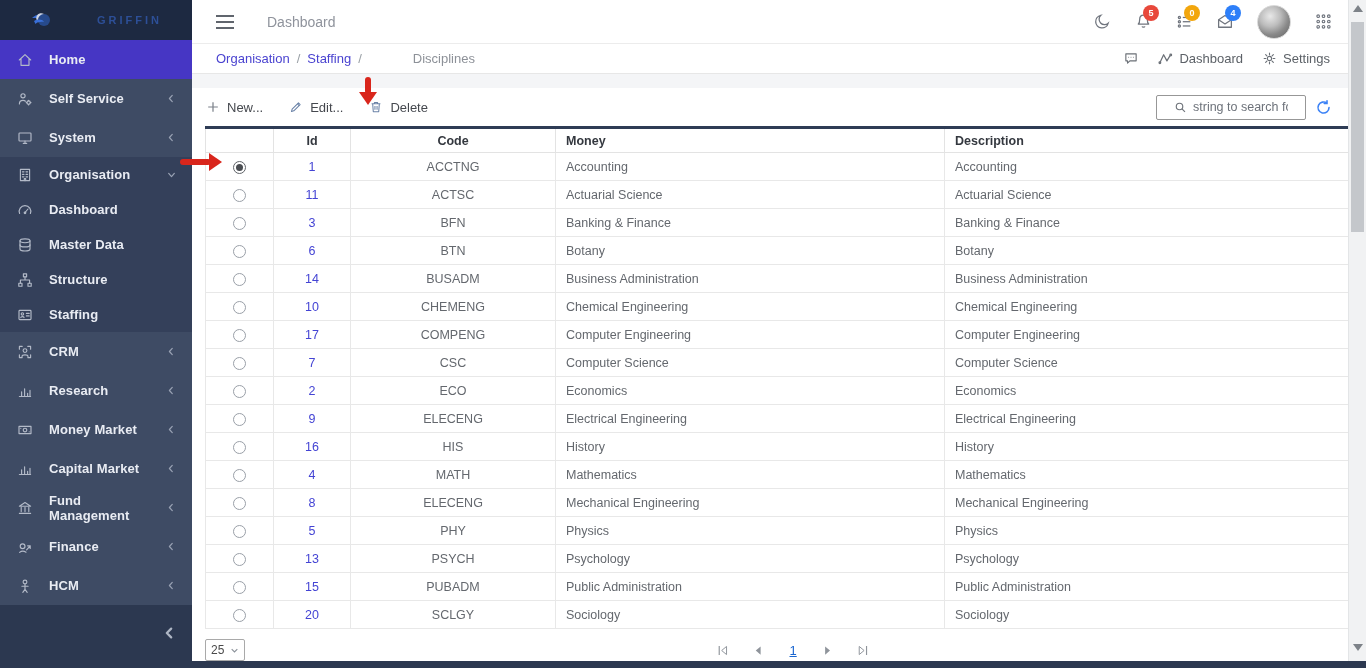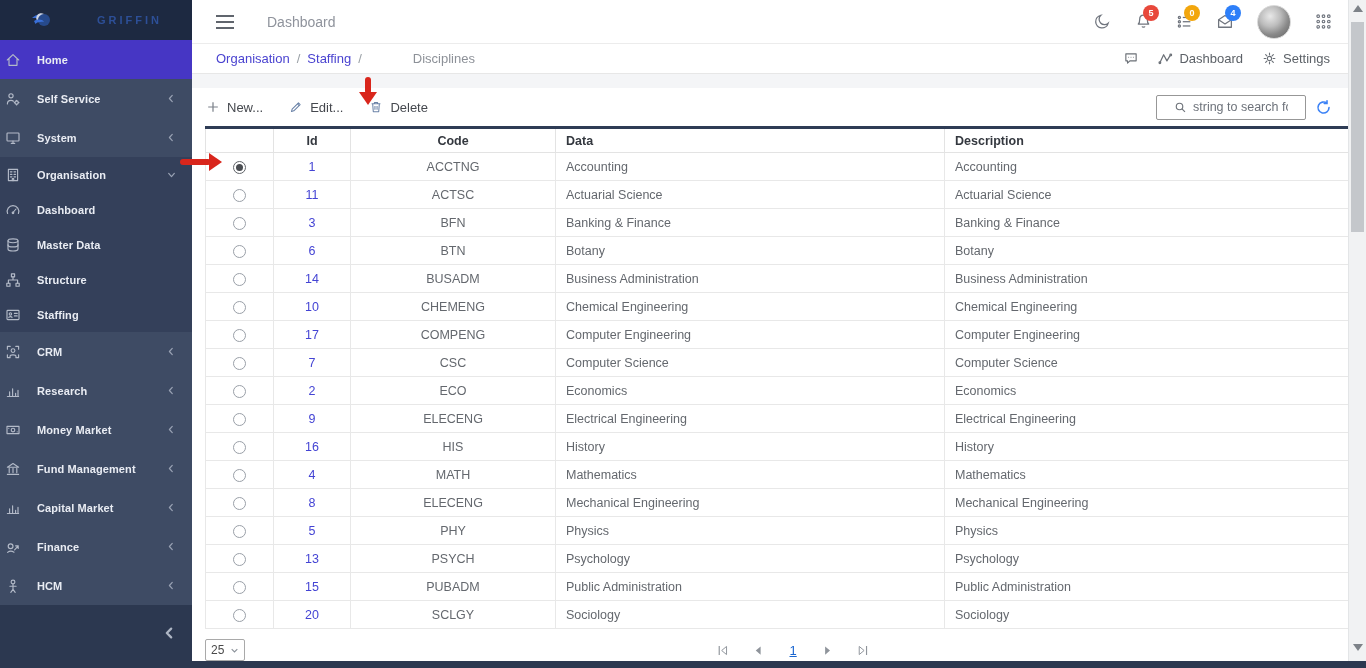--- a/index.html
+++ b/index.html
@@ -5,21 +5,21 @@
   * { box-sizing: border-box; margin: 0; padding: 0; }
   html,body { width:1366px; height:668px; overflow:hidden; }
   body { font-family:"Liberation Sans", sans-serif; background:#fff; }
   .screen { position:relative; width:1366px; height:668px; background:#f4f5f7; overflow:hidden; }
 
   
   .sidebar { position:absolute; left:0; top:0; width:192px; height:661px; background:#3e4b64; display:flex; flex-direction:column; z-index:3; }
   .logo { height:40px; background:#1d2941; display:flex; align-items:center; justify-content:center; gap:7px; flex:0 0 auto; cursor:pointer; }
   .logo-text { color:#2d4f97; font-weight:bold; font-size:11px; letter-spacing:3px;margin-left:38px; }
   .side-nav { display:flex; flex-direction:column; flex:0 0 auto; }
-  .side-item { height:39px; display:flex; align-items:center; padding:0 13px 0 5px; color:#e9ecf3; font-size:11px; gap:15px; cursor:pointer; }
+  .side-item { height:39px; display:flex; align-items:center; padding:0 13px 0 17px; color:#e9ecf3; font-size:13px; gap:15px; cursor:pointer; }
   .side-item.submenu { height:35px; background:#34405a; }
   .side-item.active { background:#4636c4; }
   .side-item .s-icon { width:17px; height:16px; color:#b3bac8; display:flex; align-items:center; flex:0 0 auto; }
   .side-item .s-label { flex:1; font-weight:600; letter-spacing:.1px; }
   .side-item .s-chev { width:13px; color:#98a1b3; display:flex; align-items:center; }
   .side-footer { flex:1; background:#2c3850; display:flex; align-items:center; justify-content:flex-end; padding-right:16px; }
   .collapse-btn { color:#aeb6c4; display:flex; cursor:pointer; }
 
   
   .main { position:absolute; left:192px; top:0; width:1156px; height:661px; background:#f4f5f7; }
@@ -247,39 +247,39 @@
         <span class="s-label">Money Market</span>
         <span class="s-chev">
             <svg width="10" height="11" viewBox="0 0 16 16" fill="none" stroke="currentColor" stroke-width="2" stroke-linecap="round" stroke-linejoin="round">
               <path d="M10 3 L5.5 8 L10 13"></path>
             </svg>
           </span>
       </div>
         <div class="side-item">
         <span class="s-icon">
             <svg width="16" height="16" viewBox="0 0 16 16" fill="none" stroke="currentColor" stroke-width="1.15" stroke-linecap="round" stroke-linejoin="round">
+              <path d="M2.4 13.5 H13.6"></path>
+              <path d="M4.6 13.5 V8.8 M7.6 13.5 V5.8 M10.6 13.5 V10.2 M13 13.5 V7.4"></path>
+            </svg>
+          </span>
+        <span class="s-label">Capital Market</span>
+        <span class="s-chev">
+            <svg width="10" height="11" viewBox="0 0 16 16" fill="none" stroke="currentColor" stroke-width="2" stroke-linecap="round" stroke-linejoin="round">
+              <path d="M10 3 L5.5 8 L10 13"></path>
+            </svg>
+          </span>
+      </div>
+        <div class="side-item">
+        <span class="s-icon">
+            <svg width="16" height="16" viewBox="0 0 16 16" fill="none" stroke="currentColor" stroke-width="1.15" stroke-linecap="round" stroke-linejoin="round">
               <path d="M2.4 6.2 L8 2.6 L13.6 6.2 H2.4 Z"></path>
               <path d="M4.2 7.4 V11.6 M8 7.4 V11.6 M11.8 7.4 V11.6 M2.4 13.4 H13.6"></path>
             </svg>
           </span>
         <span class="s-label">Fund Management</span>
-        <span class="s-chev">
-            <svg width="10" height="11" viewBox="0 0 16 16" fill="none" stroke="currentColor" stroke-width="2" stroke-linecap="round" stroke-linejoin="round">
-              <path d="M10 3 L5.5 8 L10 13"></path>
-            </svg>
-          </span>
-      </div>
-        <div class="side-item">
-        <span class="s-icon">
-            <svg width="16" height="16" viewBox="0 0 16 16" fill="none" stroke="currentColor" stroke-width="1.15" stroke-linecap="round" stroke-linejoin="round">
-              <path d="M2.4 13.5 H13.6"></path>
-              <path d="M4.6 13.5 V8.8 M7.6 13.5 V5.8 M10.6 13.5 V10.2 M13 13.5 V7.4"></path>
-            </svg>
-          </span>
-        <span class="s-label">Capital Market</span>
         <span class="s-chev">
             <svg width="10" height="11" viewBox="0 0 16 16" fill="none" stroke="currentColor" stroke-width="2" stroke-linecap="round" stroke-linejoin="round">
               <path d="M10 3 L5.5 8 L10 13"></path>
             </svg>
           </span>
       </div>
         <div class="side-item">
         <span class="s-icon">
             <svg width="16" height="16" viewBox="0 0 16 16" fill="none" stroke="currentColor" stroke-width="1.15" stroke-linecap="round" stroke-linejoin="round">
               <path d="M2.6 13.4 C4.6 11.8 6.8 11.8 9 13.2"></path>
@@ -464,21 +464,21 @@
             <col style="width:77px">
             <col style="width:205px">
             <col style="width:389px">
             <col>
           </colgroup>
         <thead>
           <tr>
             <th class="ca"></th>
             <th class="ca">Id</th>
             <th class="ca">Code</th>
-            <th class="la">Data</th>
+            <th class="la">Money</th>
             <th class="la">Description</th>
           </tr>
         </thead>
         <tbody>
 
         <tr>
             <td class="ca"><span class="radio checked"></span></td>
             <td class="ca"><span class="id-link">1</span></td>
             <td class="ca">ACCTNG</td>
             <td class="la">Accounting</td>

